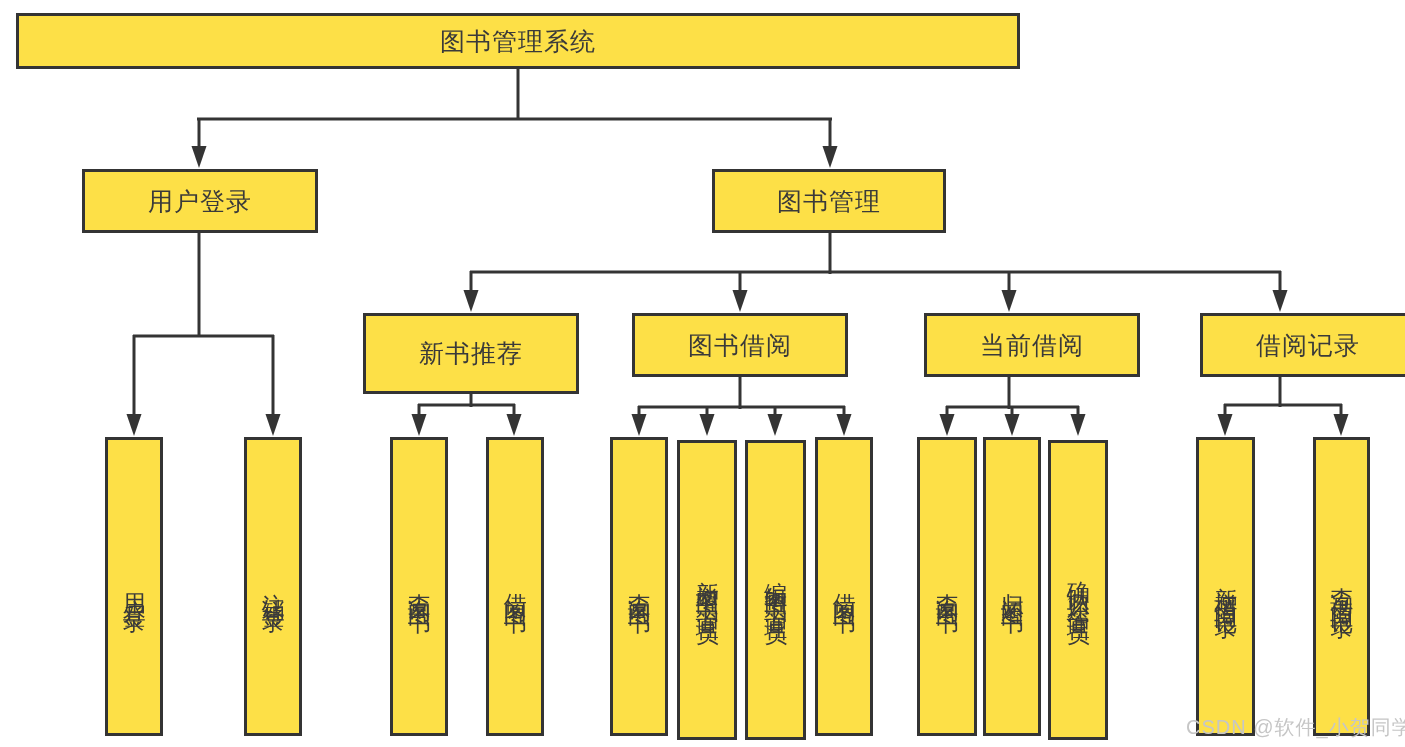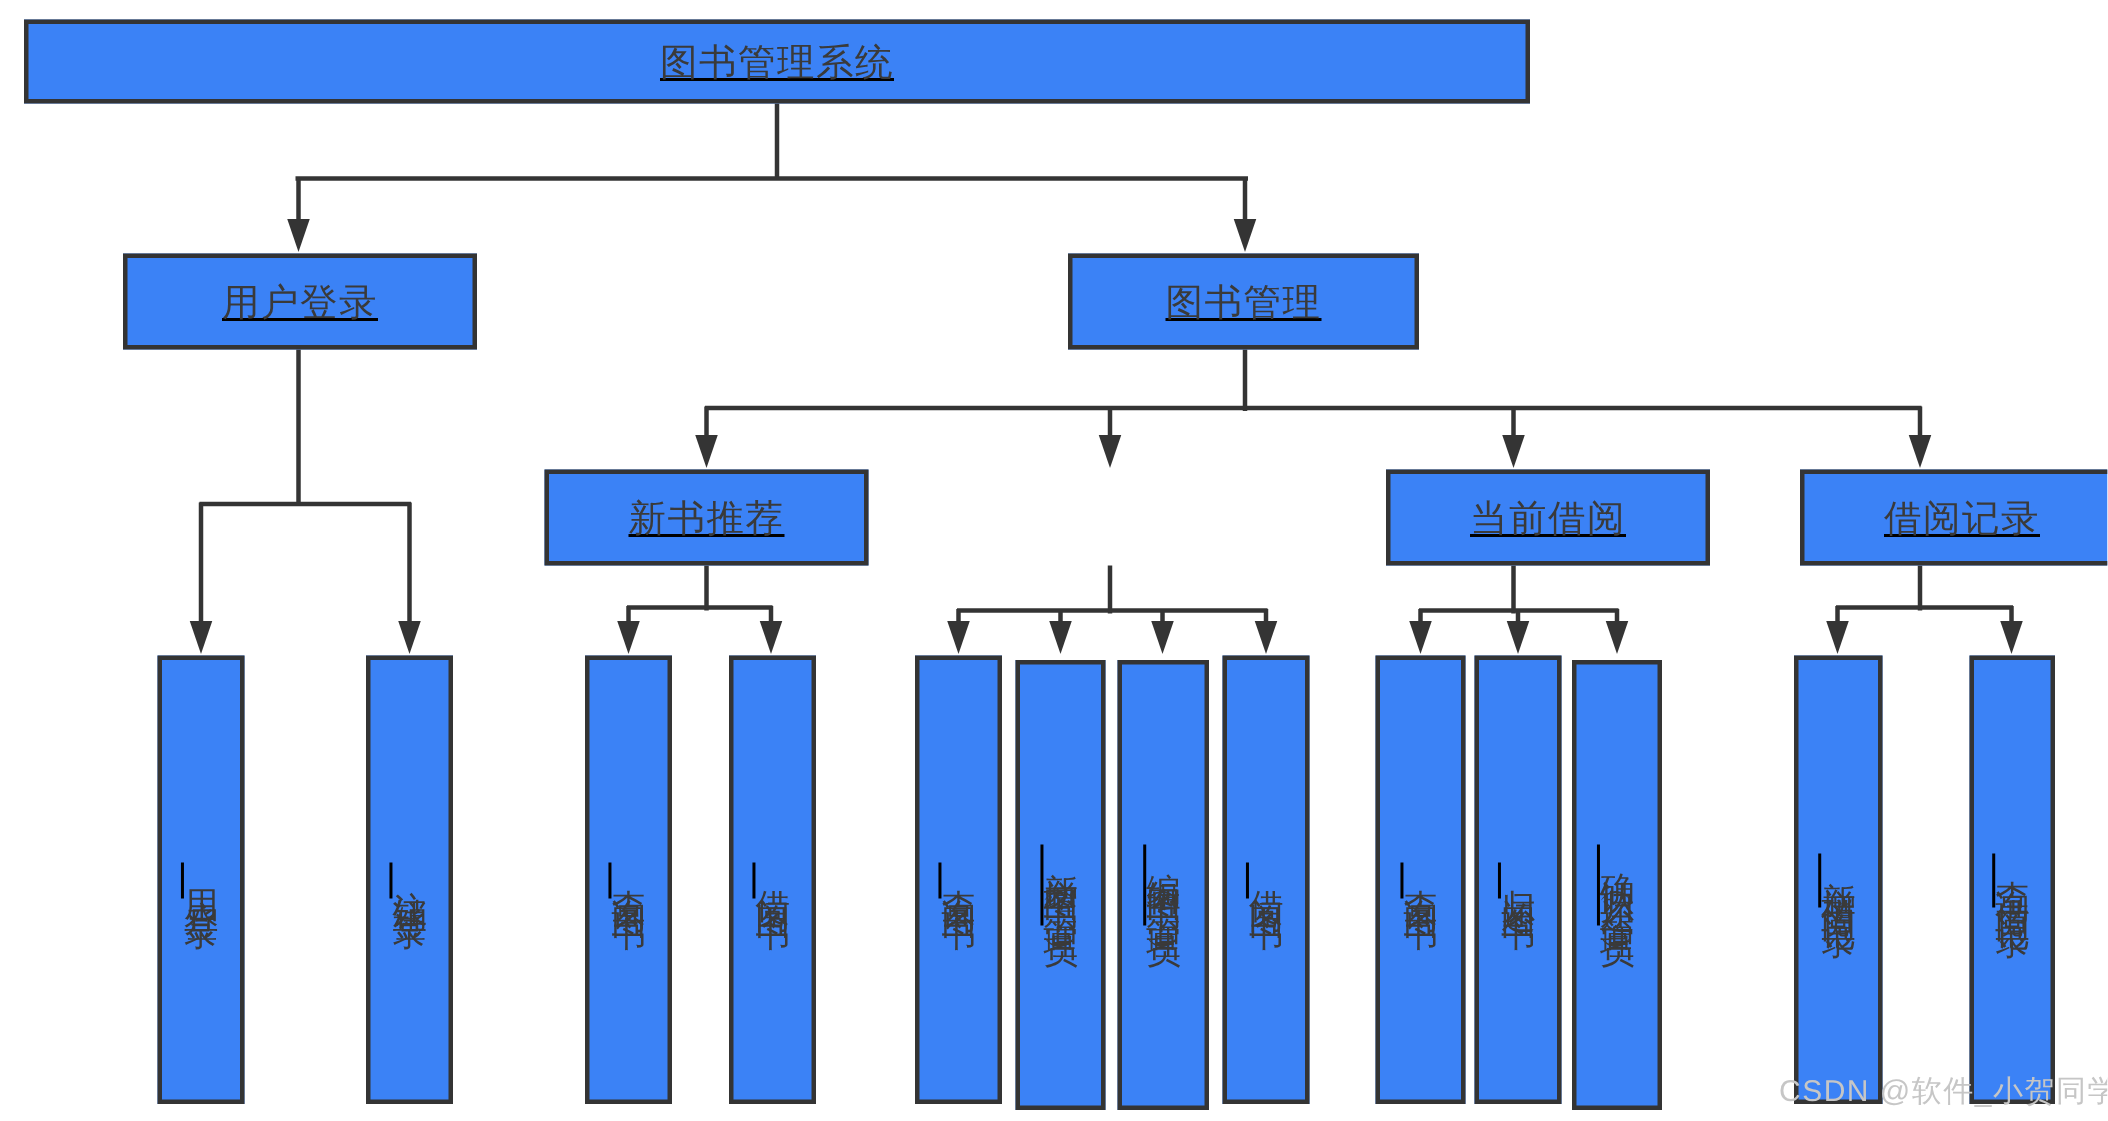--- a/index.html
+++ b/index.html
@@ -13,25 +13,24 @@
   }
   svg.connectors {
     position: absolute;
     left: 0; top: 0;
     width: 1405px; height: 747px;
   }
   .node {
     position: absolute;
     box-sizing: border-box;
     border: 3px solid #343434;
-    background: #3b82f6;
+    background: #fde047;
     display: flex;
     align-items: center;
     justify-content: center;
-    text-decoration: underline;
   }
   .node .label {
     font-size: 25px;
     color: #3a3a3a;
     letter-spacing: 1px;
     white-space: nowrap;
   }
   .vnode .label {
     writing-mode: vertical-rl;
     text-orientation: mixed;
@@ -121,22 +120,25 @@
     <span class="label">图书管理系统</span>
   </div>
 
   <div class="node" style="left:82px; top:169px; width:236px; height:64px;">
     <span class="label">用户登录</span>
   </div>
   <div class="node" style="left:712px; top:169px; width:234px; height:64px;align-items:center;">
     <span class="label">图书管理</span>
   </div>
 
-  <div class="node" style="left:363px; top:313px; width:216px; height:64px;">
+  <div class="node" style="left:363px; top:313px; width:216px; height:81px;">
     <span class="label">新书推荐</span>
+  </div>
+  <div class="node" style="left:632px; top:313px; width:216px; height:64px;">
+    <span class="label">图书借阅</span>
   </div>
   <div class="node" style="left:924px; top:313px; width:216px; height:64px;">
     <span class="label">当前借阅</span>
   </div>
   <div class="node" style="left:1172px; top:313px; width:216px; height:64px;margin-left:28px;">
     <span class="label">借阅记录</span>
   </div>
 
   <div class="node vnode" style="left:105px; top:437px; width:58px; height:299px;">
     <span class="label">用户登录</span>

